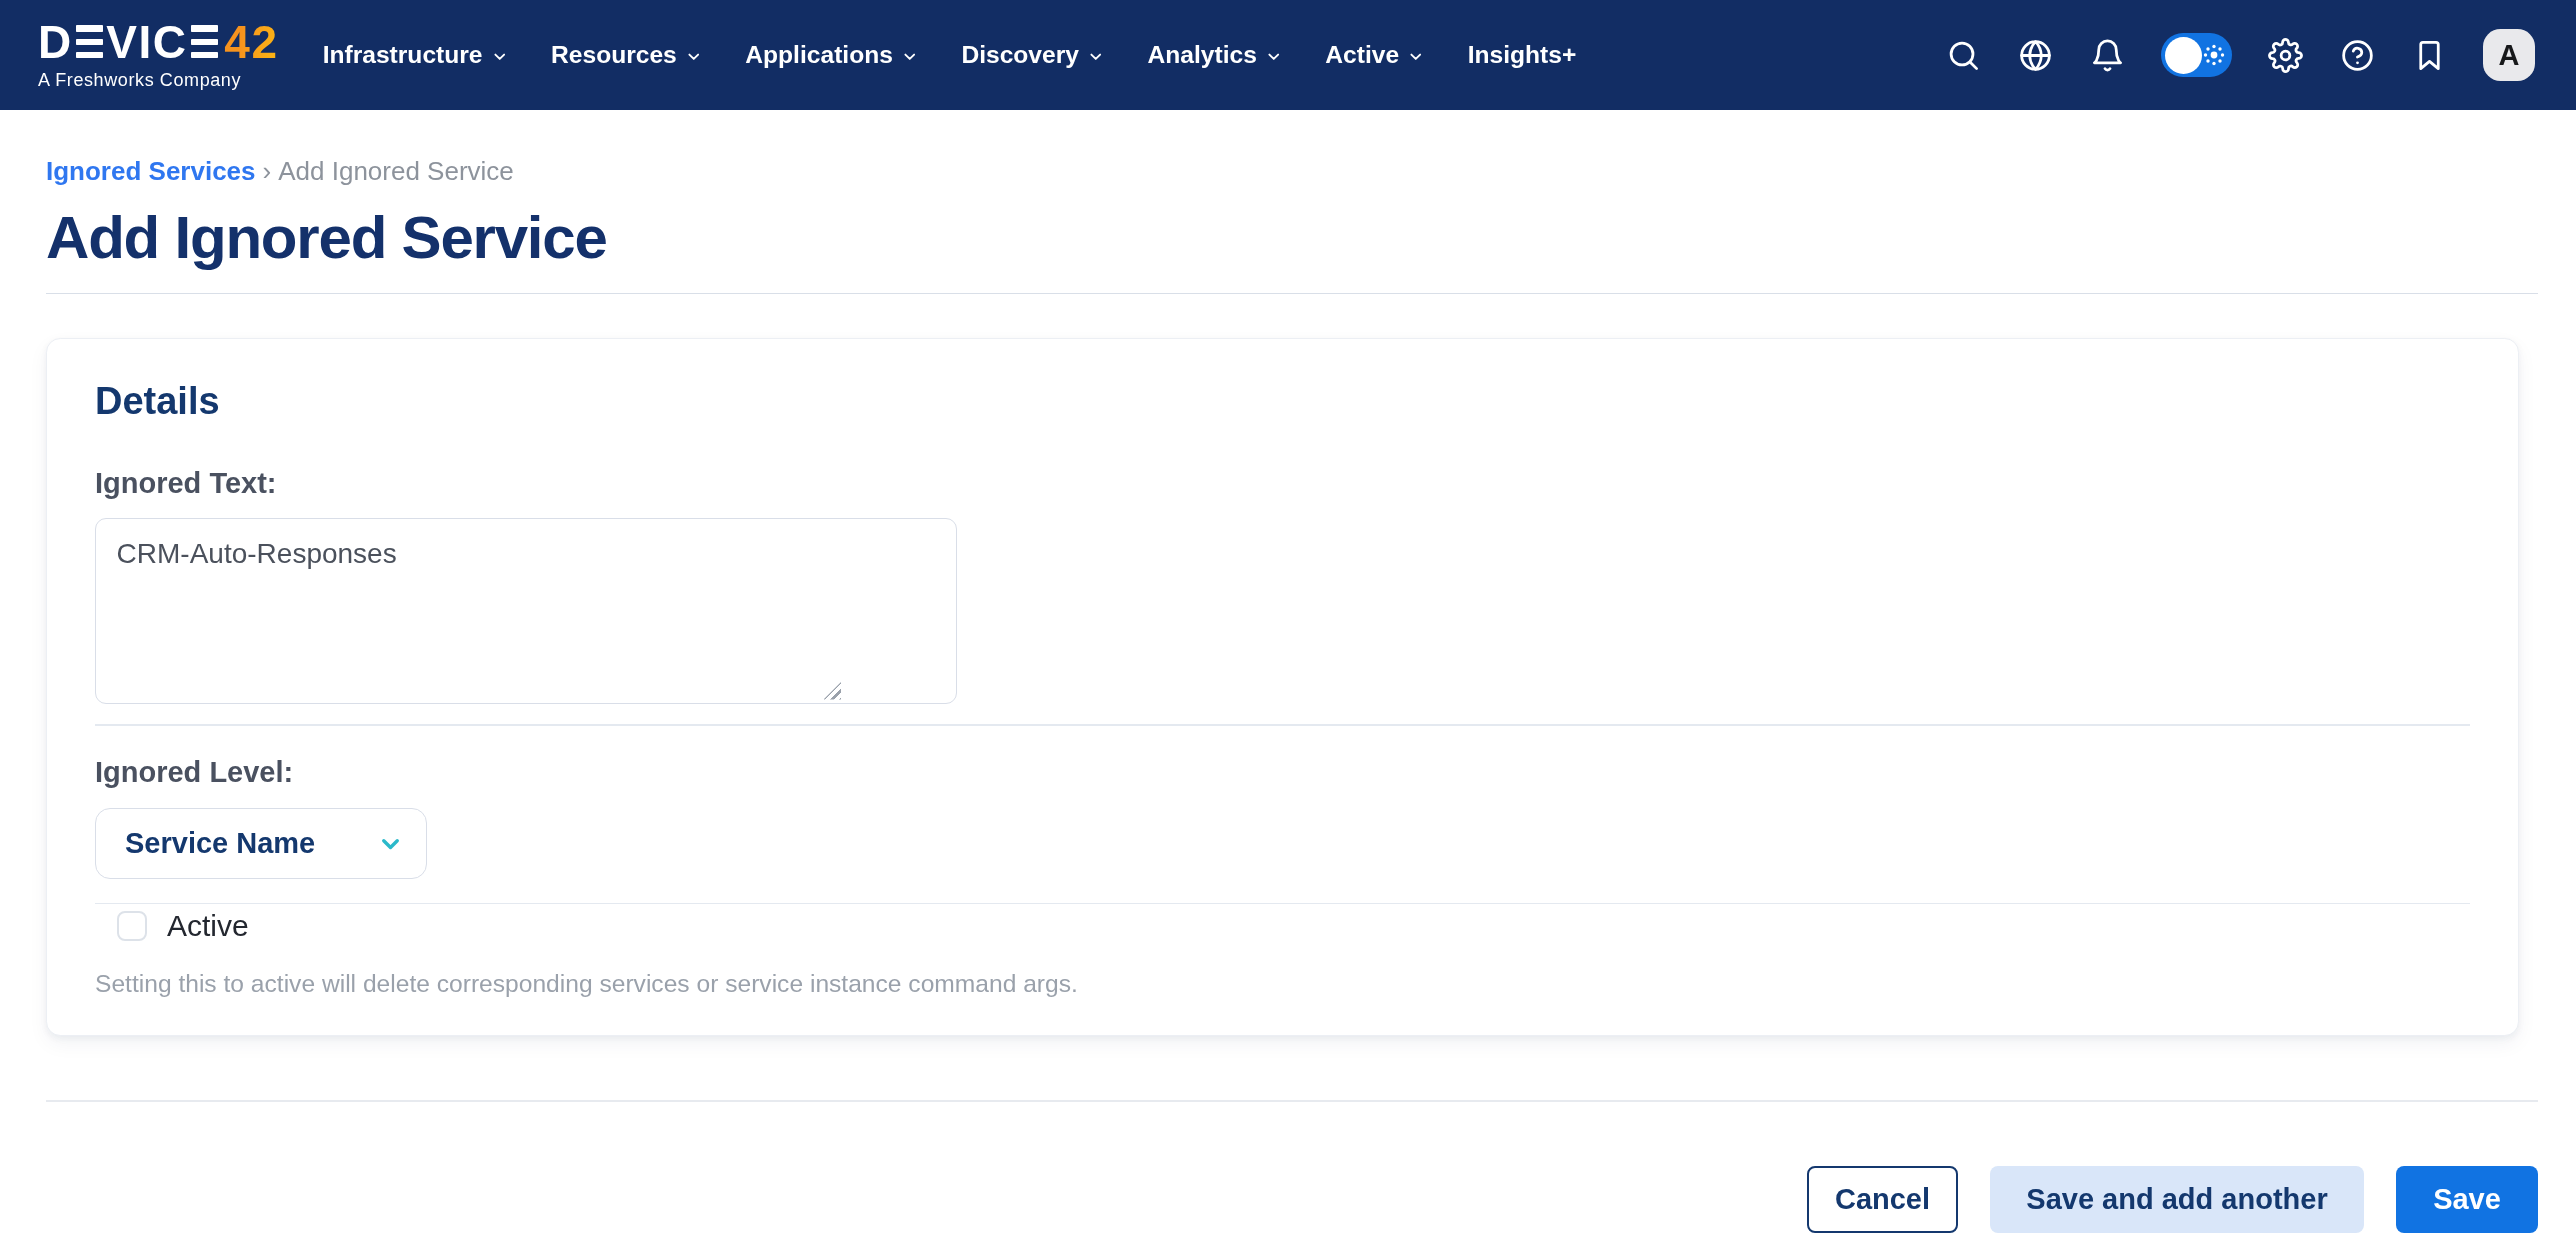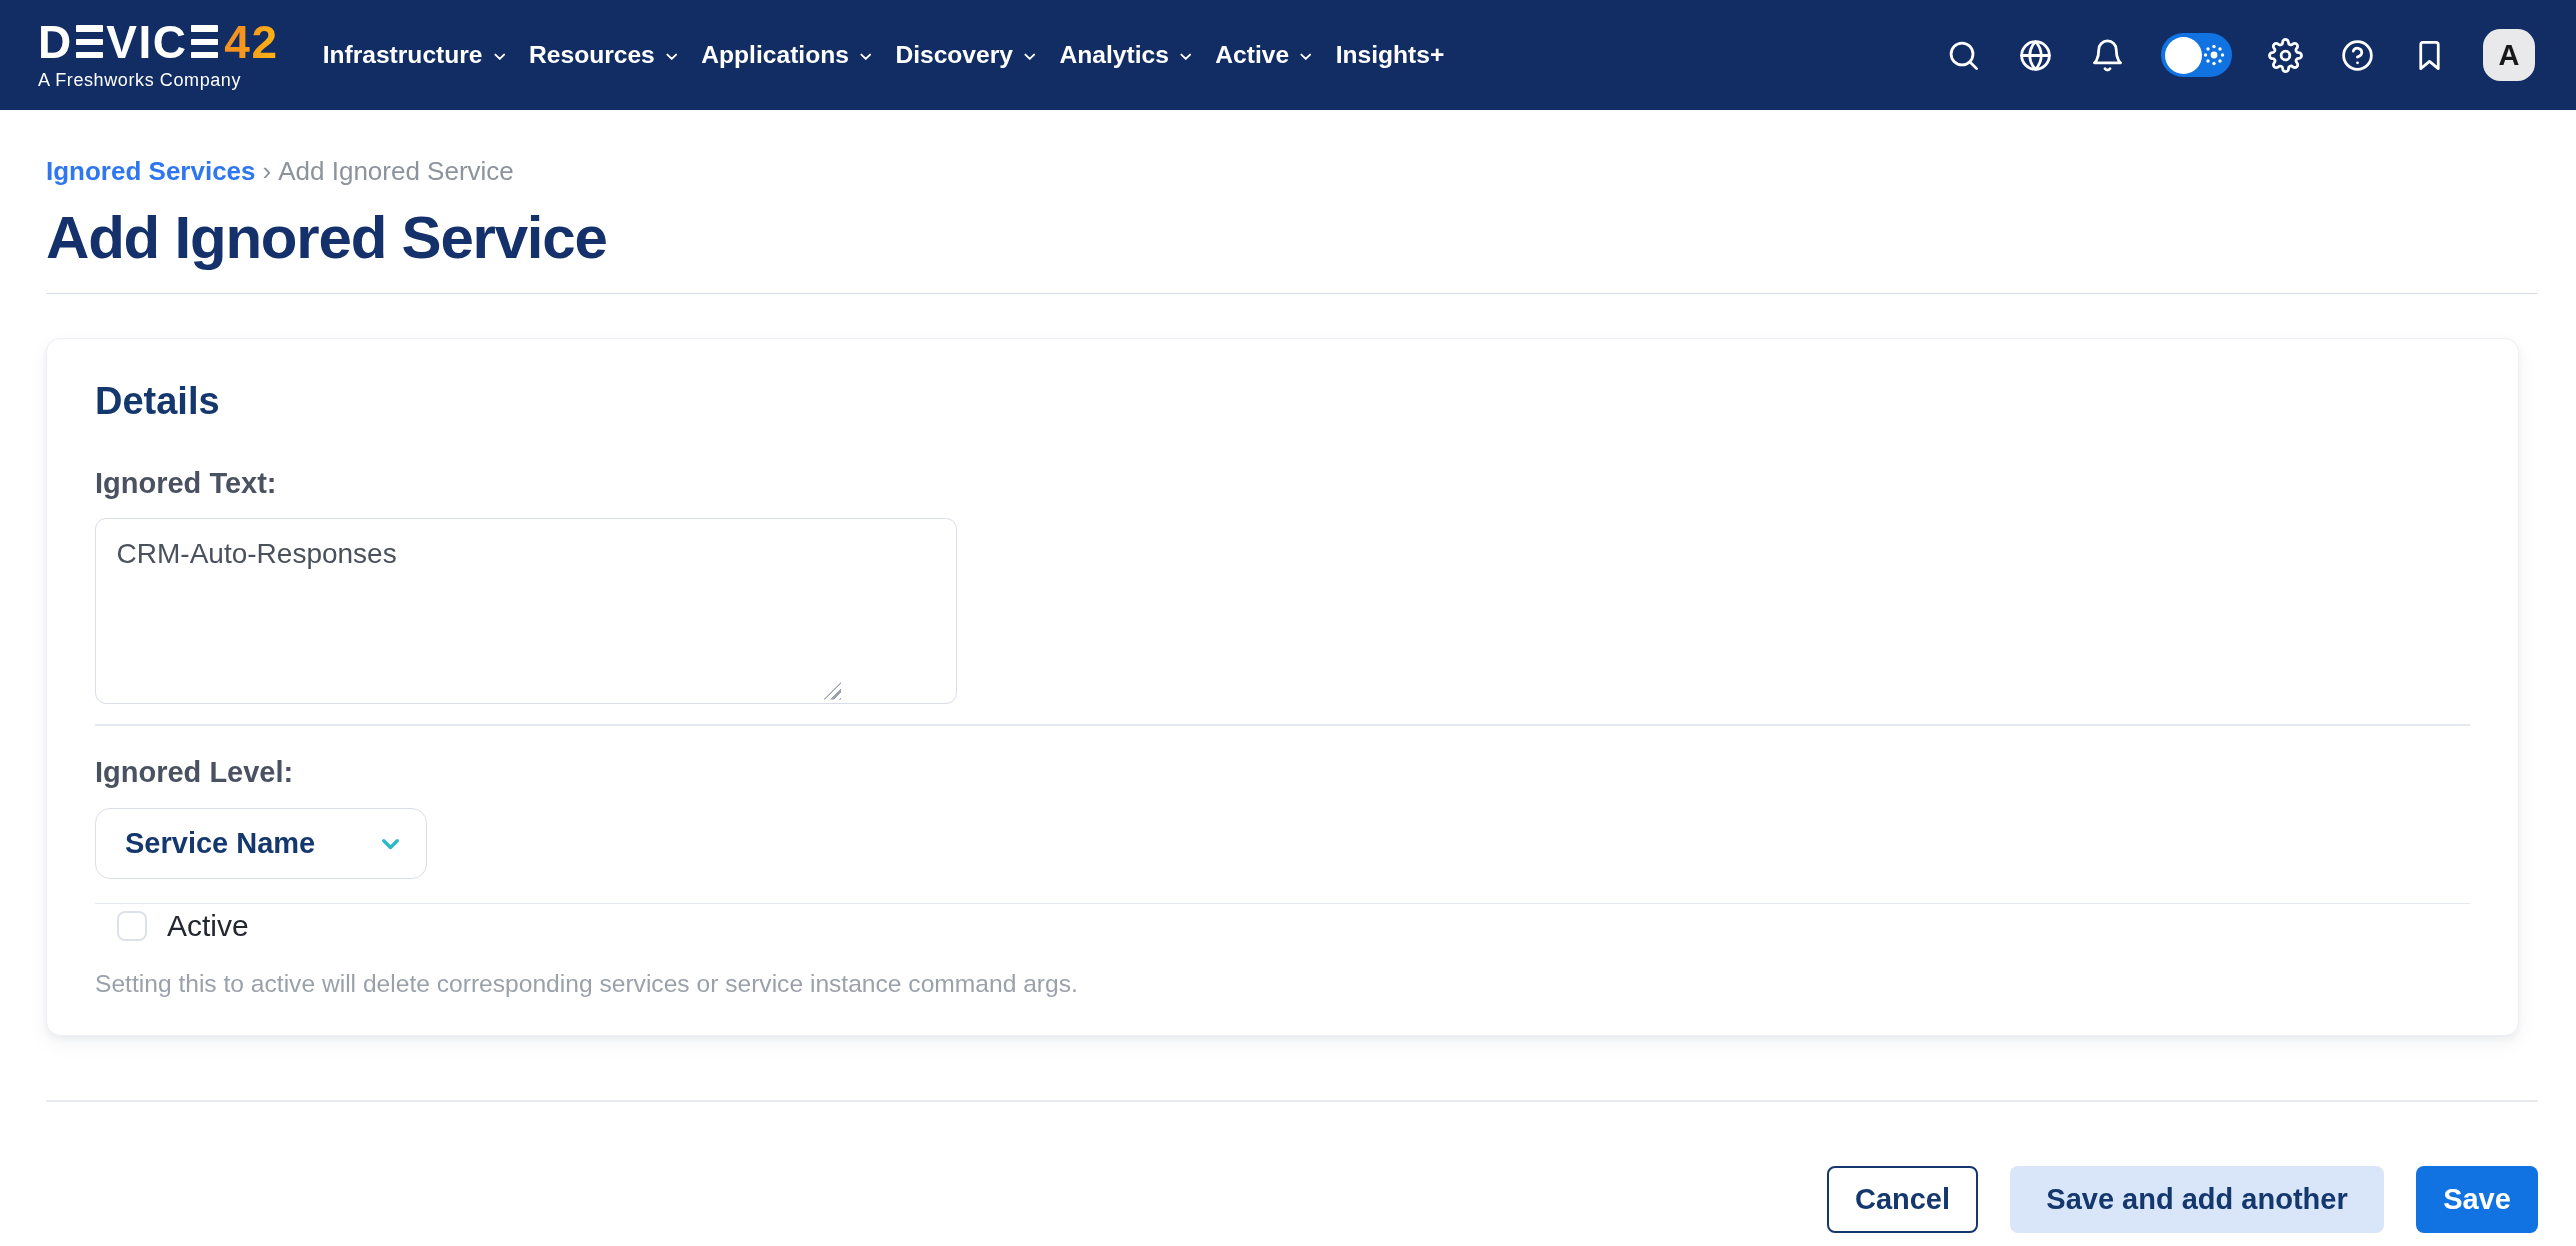--- a/index.html
+++ b/index.html
@@ -15,21 +15,21 @@
     font-size:46px; letter-spacing:1.6px; line-height:1; }
   .logo-e { display:inline-flex; flex-direction:column; justify-content:space-between;
     width:27px; height:33px; margin:0 3.2px; }
   .logo-e i { display:block; height:6.4px; background:#fff; border-radius:0.8px; }
   .brand-accent { background:linear-gradient(100deg,#f6921e 30%,#fdb813);
     -webkit-background-clip:text; background-clip:text; color:transparent;
     -webkit-text-fill-color:transparent; margin-left:3.2px; }
   .brand-tag { color:#fff; font-size:18px; font-weight:400; letter-spacing:0.6px;
     margin-top:5.6px; }
 
-  .nav-menu { display:flex; align-items:center; gap:21px; }
+  .nav-menu { display:flex; align-items:center; gap:43px; }
   .nav-item { display:flex; align-items:center; gap:8px; color:#fff;
     font-size:24.6px; font-weight:600; cursor:pointer; white-space:nowrap; }
   .nav-item svg { margin-top:3.2px; }
 
   .nav-right { margin-left:auto; display:flex; align-items:center; gap:35px; }
   .icon-btn { width:37px; height:37px; display:flex; align-items:center;
     justify-content:center; cursor:pointer; }
   .icon-btn svg { width:35px; height:35px; }
 
   .toggle { width:71px; height:44px; border-radius:22px; background:#1173e2;
@@ -86,21 +86,21 @@
 
   
   .page-divider { height:1.6px; background:#e7eaef; margin-top:64px; }
   .footer-actions { display:flex; justify-content:flex-end; align-items:center;
     gap:32px; margin-top:64px; }
   .btn { height:67px; border-radius:8px; font-size:29px; font-weight:600;
     display:flex; align-items:center; justify-content:center; cursor:pointer;
     font-family:inherit; }
   .btn-cancel { width:151px; background:#fff; border:2.4px solid #14386e; color:#14386e; }
   .btn-secondary { width:374px; background:#d9e6f9; border:none; color:#14386e; }
-  .btn-primary { width:122px; background:#1173e2; border:none; color:#fff; }
+  .btn-primary { width:142px; background:#1173e2; border:none; color:#fff; }
 </style>
 </head>
 <body>
 
 <header class="navbar">
   <div class="brand">
     <div class="brand-main">
         <span>D</span>
         <span class="logo-e">
           <i></i>

